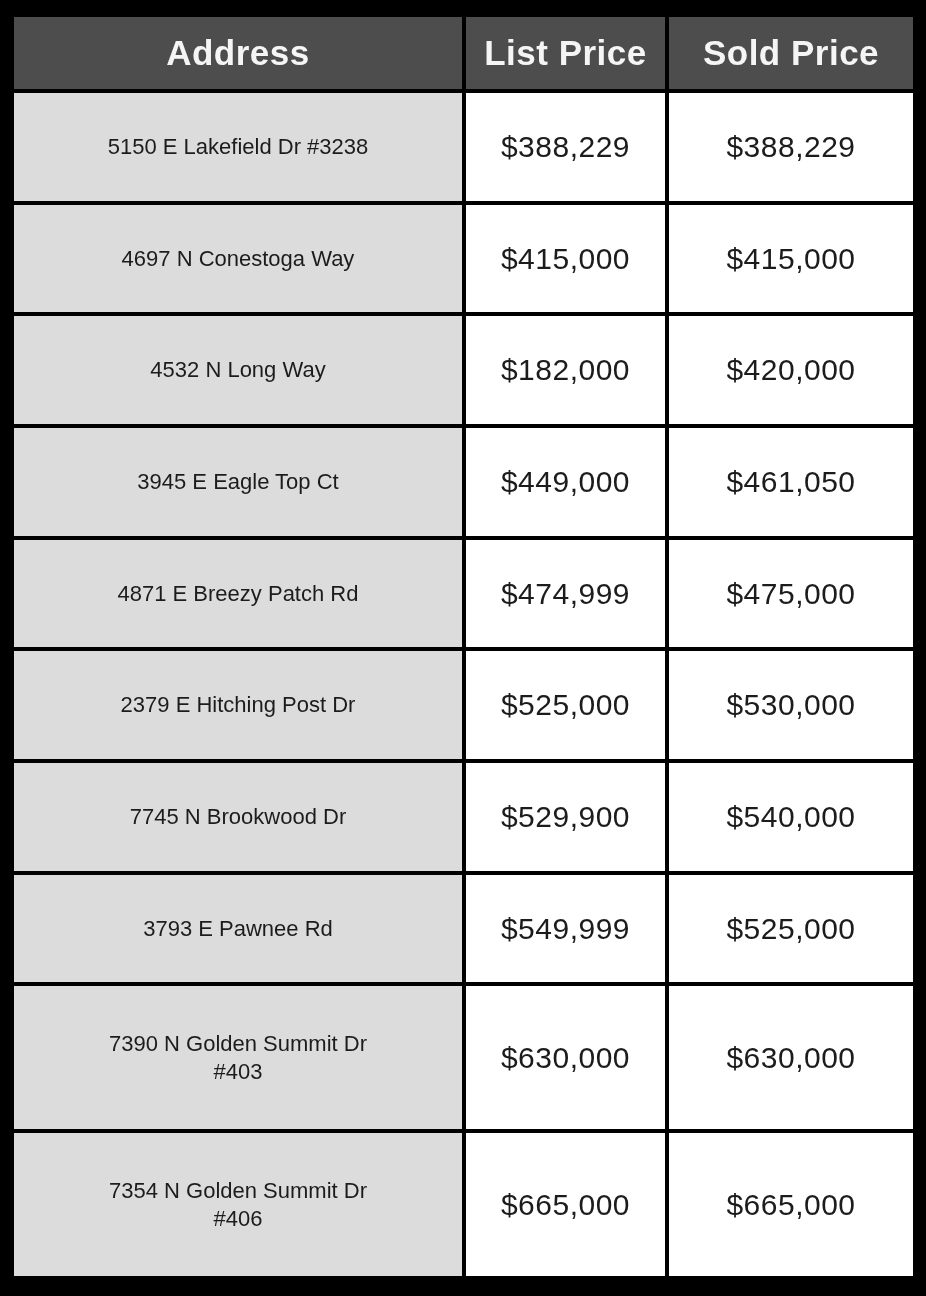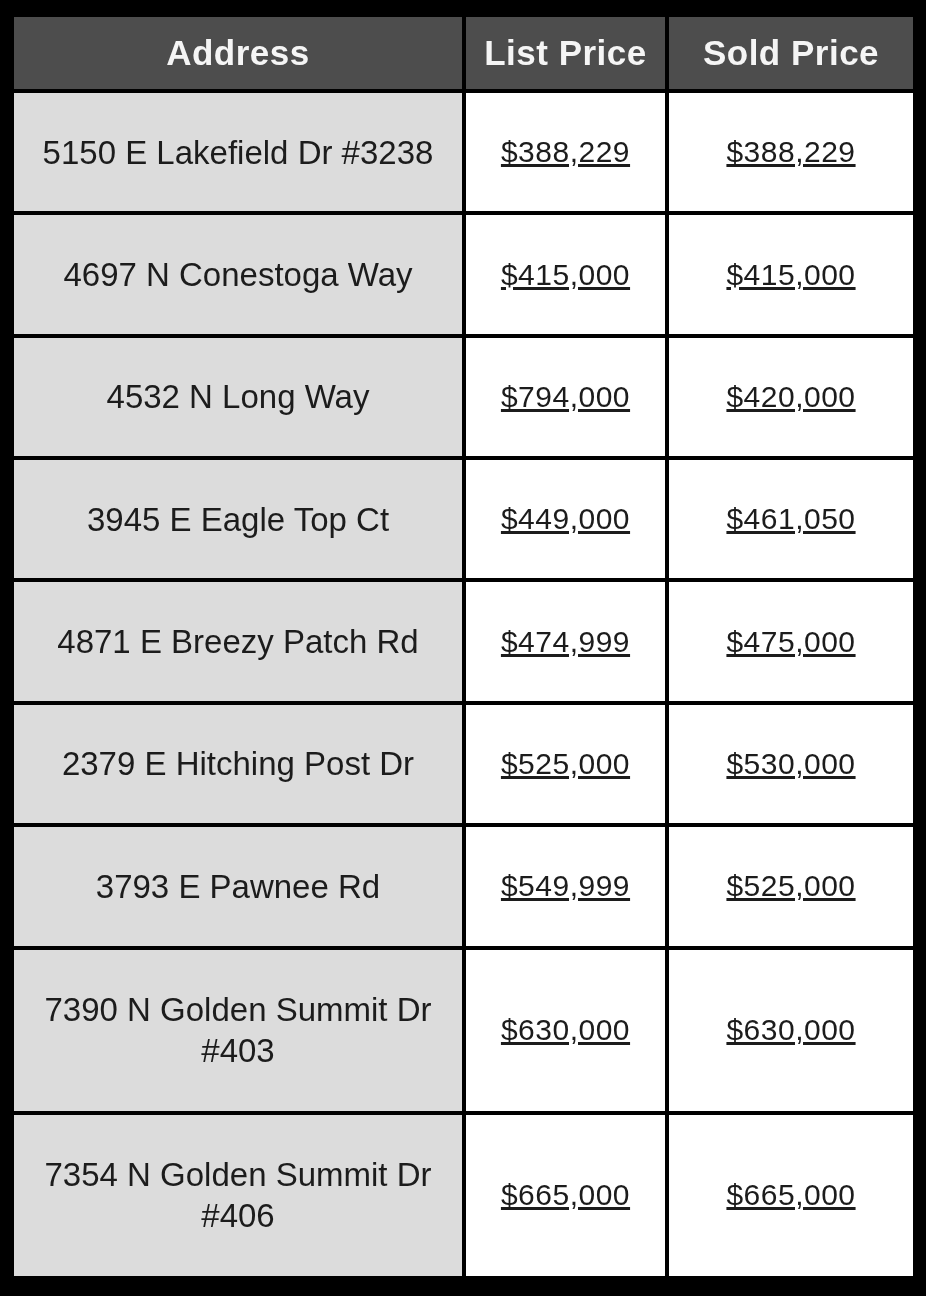--- a/index.html
+++ b/index.html
@@ -38,30 +38,29 @@
     background:var(--header-bg);
     color:var(--header-text);
     font-size:35px;
     font-weight:bold;
     height:76px;
     letter-spacing:0.5px;
   }
   td{color:var(--body-text);}
   td.address{
     background:var(--address-bg);
-    font-size:33px;
+    font-size:22px;
     white-space:pre-line;
     line-height:1.25;
     padding:4px 8px;
   }
   td.price{
     background:var(--price-bg);
     font-size:30px;
     letter-spacing:0.5px;
-    text-decoration:underline;
   }
   tr.single{height:70px;}
   tr.double{height:92px;}
 </style>
 </head>
 <body>
 
 <div class="frame">
   <table>
     <colgroup>
@@ -82,37 +81,42 @@
         <td class="price">$388,229</td>
         <td class="price">$388,229</td>
       </tr>
       <tr class="single">
         <td class="address">4697 N Conestoga Way</td>
         <td class="price">$415,000</td>
         <td class="price">$415,000</td>
       </tr>
       <tr class="single">
         <td class="address">4532 N Long Way</td>
-        <td class="price">$794,000</td>
+        <td class="price">$182,000</td>
         <td class="price">$420,000</td>
       </tr>
       <tr class="single">
         <td class="address">3945 E Eagle Top Ct</td>
         <td class="price">$449,000</td>
         <td class="price">$461,050</td>
       </tr>
       <tr class="single">
         <td class="address">4871 E Breezy Patch Rd</td>
         <td class="price">$474,999</td>
         <td class="price">$475,000</td>
       </tr>
       <tr class="single">
         <td class="address">2379 E Hitching Post Dr</td>
         <td class="price">$525,000</td>
         <td class="price">$530,000</td>
+      </tr>
+      <tr class="single">
+        <td class="address">7745 N Brookwood Dr</td>
+        <td class="price">$529,900</td>
+        <td class="price">$540,000</td>
       </tr>
       <tr class="single">
         <td class="address">3793 E Pawnee Rd</td>
         <td class="price">$549,999</td>
         <td class="price">$525,000</td>
       </tr>
       <tr class="double">
         <td class="address">7390 N Golden Summit Dr
 #403</td>
         <td class="price">$630,000</td>

